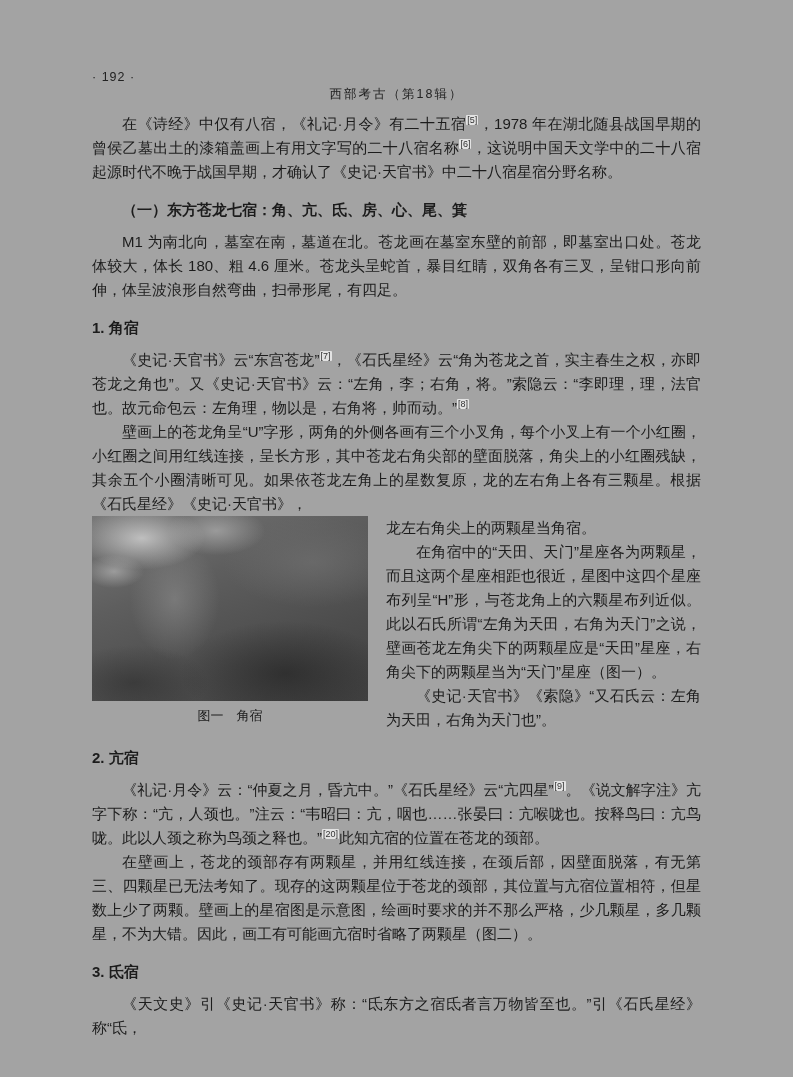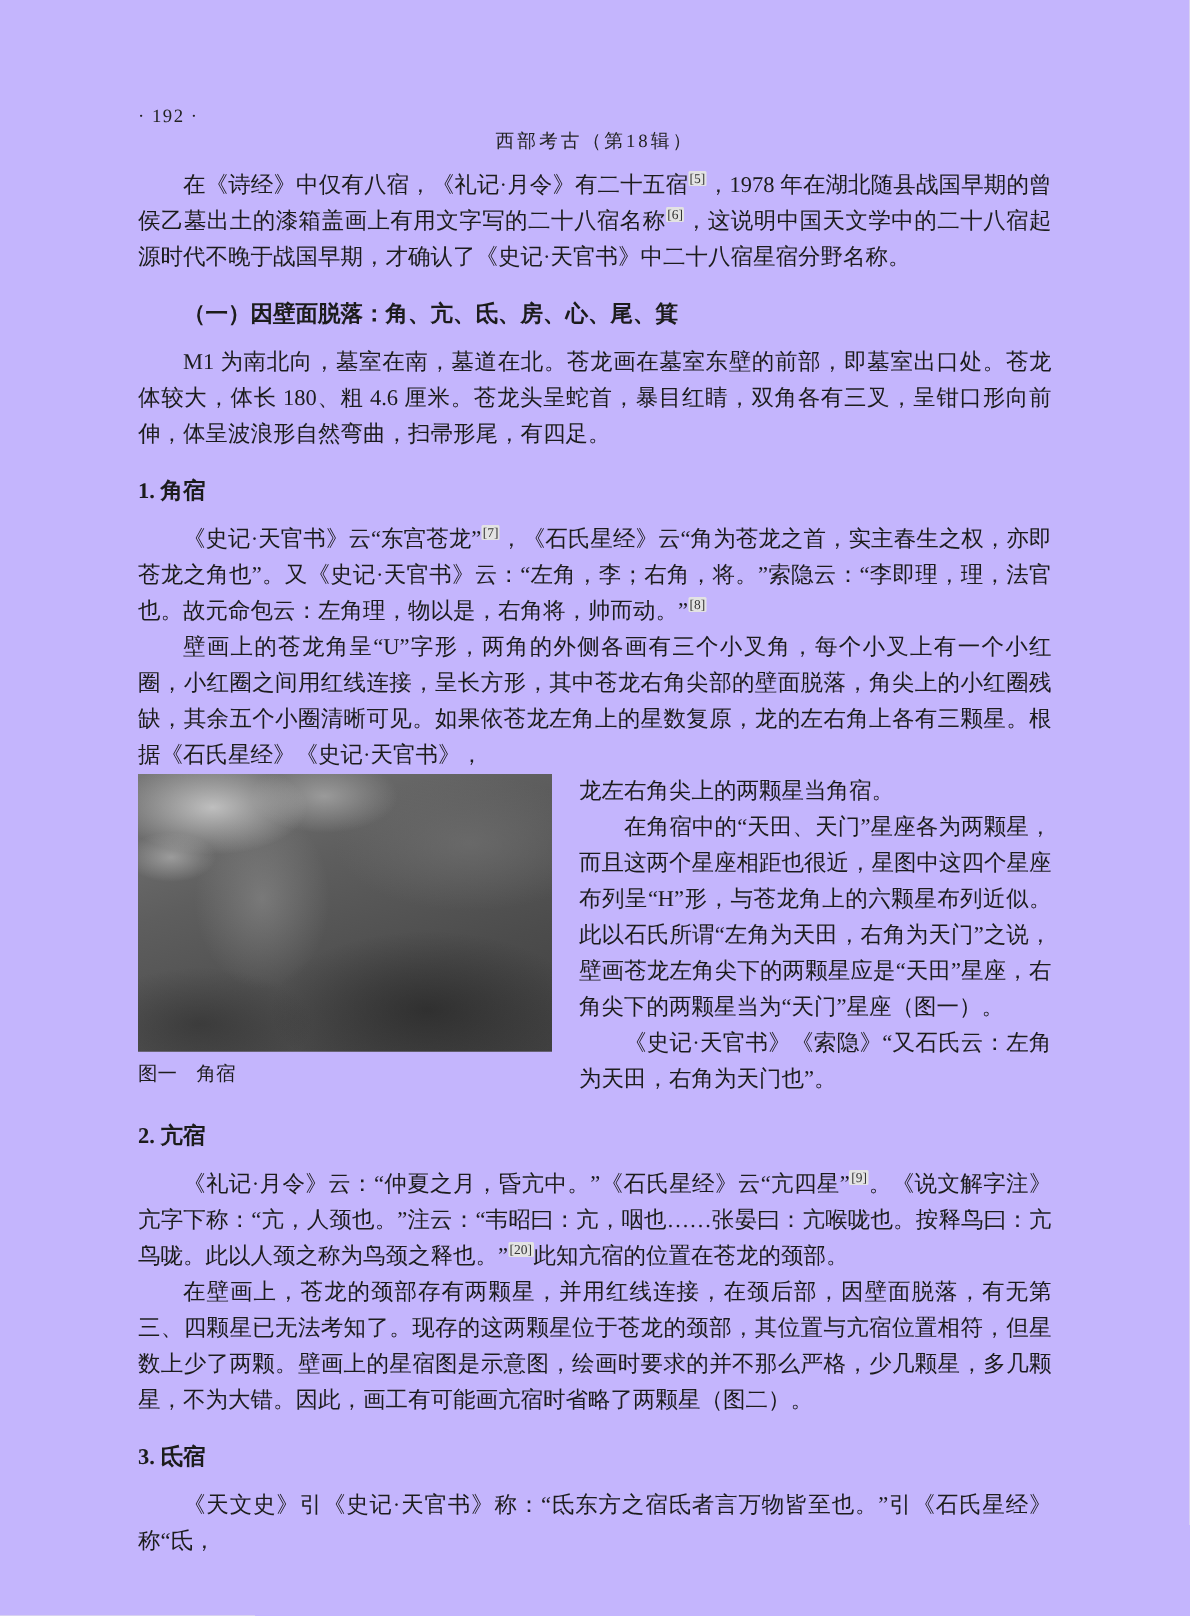--- a/index.html
+++ b/index.html
@@ -1,19 +1,19 @@
 <!DOCTYPE html>
 <html><head>
 <meta charset="utf-8">
 <style>
   html,body{margin:0;padding:0;background:#e8e8e8;}
   .page{
-    width:793px;height:1077px;margin:0 auto;background:#c4b5fd;
+    width:793px;height:1077px;margin:0 auto;background:#a3a3a3;
     box-sizing:border-box;padding:70px 92px 0 92px;position:relative;
-    font-family:Liberation Serif, serif;color:#1c1c1c;
+    font-family:Liberation Sans, sans-serif;color:#1c1c1c;
     overflow:hidden;
   }
   .page-header{position:relative;height:18px;font-size:12.5px;color:#222;margin-bottom:24px;}
   .page-num{position:absolute;left:0;top:0;letter-spacing:1px;}
   .journal{position:absolute;left:50%;top:16px;transform:translateX(-50%);letter-spacing:2px;}
   .para{font-size:15px;line-height:24px;text-align:justify;text-indent:2em;margin:0;}
   .para.no-indent{text-indent:0;}
   .sub-heading{font-size:15px;font-weight:600;line-height:24px;text-indent:2em;margin:14px 0 8px 0;}
   .num-heading{font-size:15px;font-weight:bold;line-height:24px;margin:14px 0 8px 0;}
   .ref{font-size:9px;vertical-align:super;line-height:0;background:#e3e3e3;color:#333;padding:0 1px;border-radius:1px;}
@@ -25,38 +25,38 @@
     background-image:
       radial-gradient(ellipse 90px 45px at 18% 12%, rgba(205,205,205,.85), rgba(205,205,205,0) 70%),
       radial-gradient(ellipse 70px 35px at 45% 8%, rgba(175,175,175,.7), rgba(175,175,175,0) 70%),
       radial-gradient(ellipse 60px 80px at 30% 45%, rgba(150,150,150,.5), rgba(150,150,150,0) 75%),
       radial-gradient(ellipse 120px 60px at 80% 25%, rgba(115,115,115,.6), rgba(115,115,115,0) 75%),
       radial-gradient(ellipse 40px 22px at 8% 30%, rgba(190,190,190,.6), rgba(190,190,190,0) 75%),
       radial-gradient(ellipse 140px 70px at 70% 85%, rgba(28,28,28,.55), rgba(28,28,28,0) 75%),
       radial-gradient(ellipse 100px 50px at 15% 90%, rgba(40,40,40,.5), rgba(40,40,40,0) 75%),
       linear-gradient(160deg,#787878 0%,#5e5e5e 35%,#4c4c4c 70%,#414141 100%);
   }
-  .fig-caption{text-align:left;font-size:13px;line-height:18px;margin-top:6px;color:#1c1c1c;}
+  .fig-caption{text-align:center;font-size:13px;line-height:18px;margin-top:6px;color:#1c1c1c;}
   .beside-text{flex:1 1 auto;min-width:0;}
 </style>
 </head>
 <body>
 
 <div class="page">
 
   <header class="page-header">
     <span class="page-num">· 192 ·</span>
     <span class="journal">西部考古（第18辑）</span>
   </header>
 
   <main>
 
     <p class="para"><span>在《诗经》中仅有八宿，《礼记·月令》有二十五宿</span><sup class="ref">[5]</sup><span>，1978 年在湖北随县战国早期的曾侯乙墓出土的漆箱盖画上有用文字写的二十八宿名称</span><sup class="ref">[6]</sup><span>，这说明中国天文学中的二十八宿起源时代不晚于战国早期，才确认了《史记·天官书》中二十八宿星宿分野名称。</span></p>
 
-    <h3 class="sub-heading">（一）因壁面脱落：角、亢、氐、房、心、尾、箕</h3>
+    <h3 class="sub-heading">（一）东方苍龙七宿：角、亢、氐、房、心、尾、箕</h3>
 
     <p class="para">M1 为南北向，墓室在南，墓道在北。苍龙画在墓室东壁的前部，即墓室出口处。苍龙体较大，体长 180、粗 4.6 厘米。苍龙头呈蛇首，暴目红睛，双角各有三叉，呈钳口形向前伸，体呈波浪形自然弯曲，扫帚形尾，有四足。</p>
 
     <h4 class="num-heading">1. 角宿</h4>
 
     <p class="para"><span>《史记·天官书》云“东宫苍龙”</span><sup class="ref">[7]</sup><span>，《石氏星经》云“角为苍龙之首，实主春生之权，亦即苍龙之角也”。又《史记·天官书》云：“左角，李；右角，将。”索隐云：“李即理，理，法官也。故元命包云：左角理，物以是，右角将，帅而动。”</span><sup class="ref">[8]</sup></p>
 
     <p class="para">壁画上的苍龙角呈“U”字形，两角的外侧各画有三个小叉角，每个小叉上有一个小红圈，小红圈之间用红线连接，呈长方形，其中苍龙右角尖部的壁面脱落，角尖上的小红圈残缺，其余五个小圈清晰可见。如果依苍龙左角上的星数复原，龙的左右角上各有三颗星。根据《石氏星经》《史记·天官书》，</p>
 
     <div class="figure-row">

